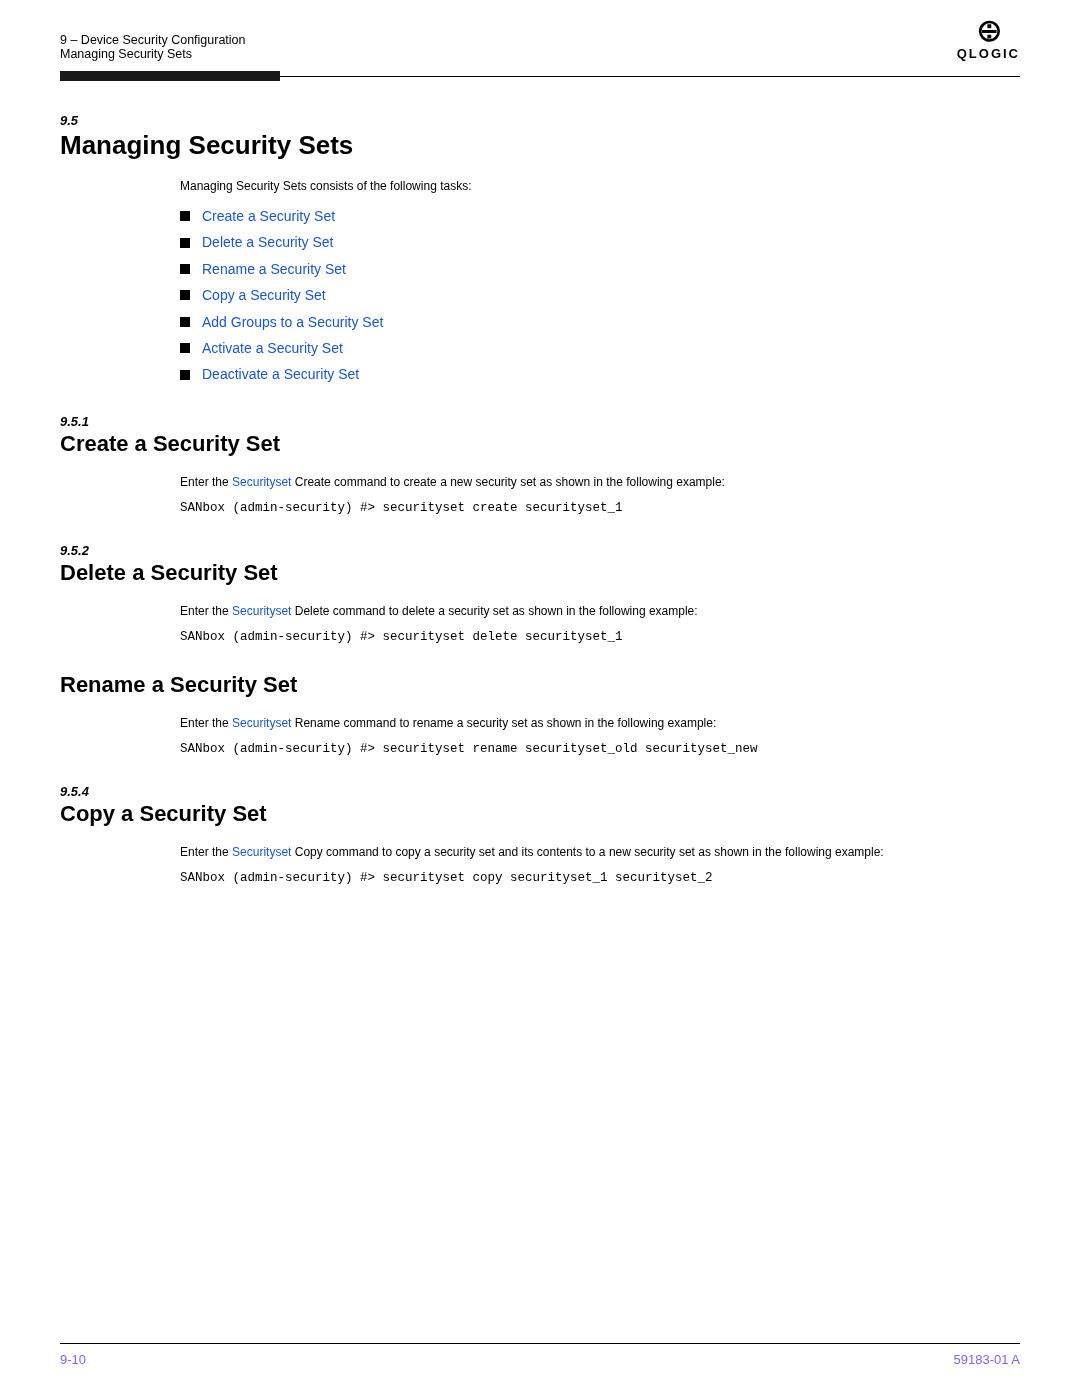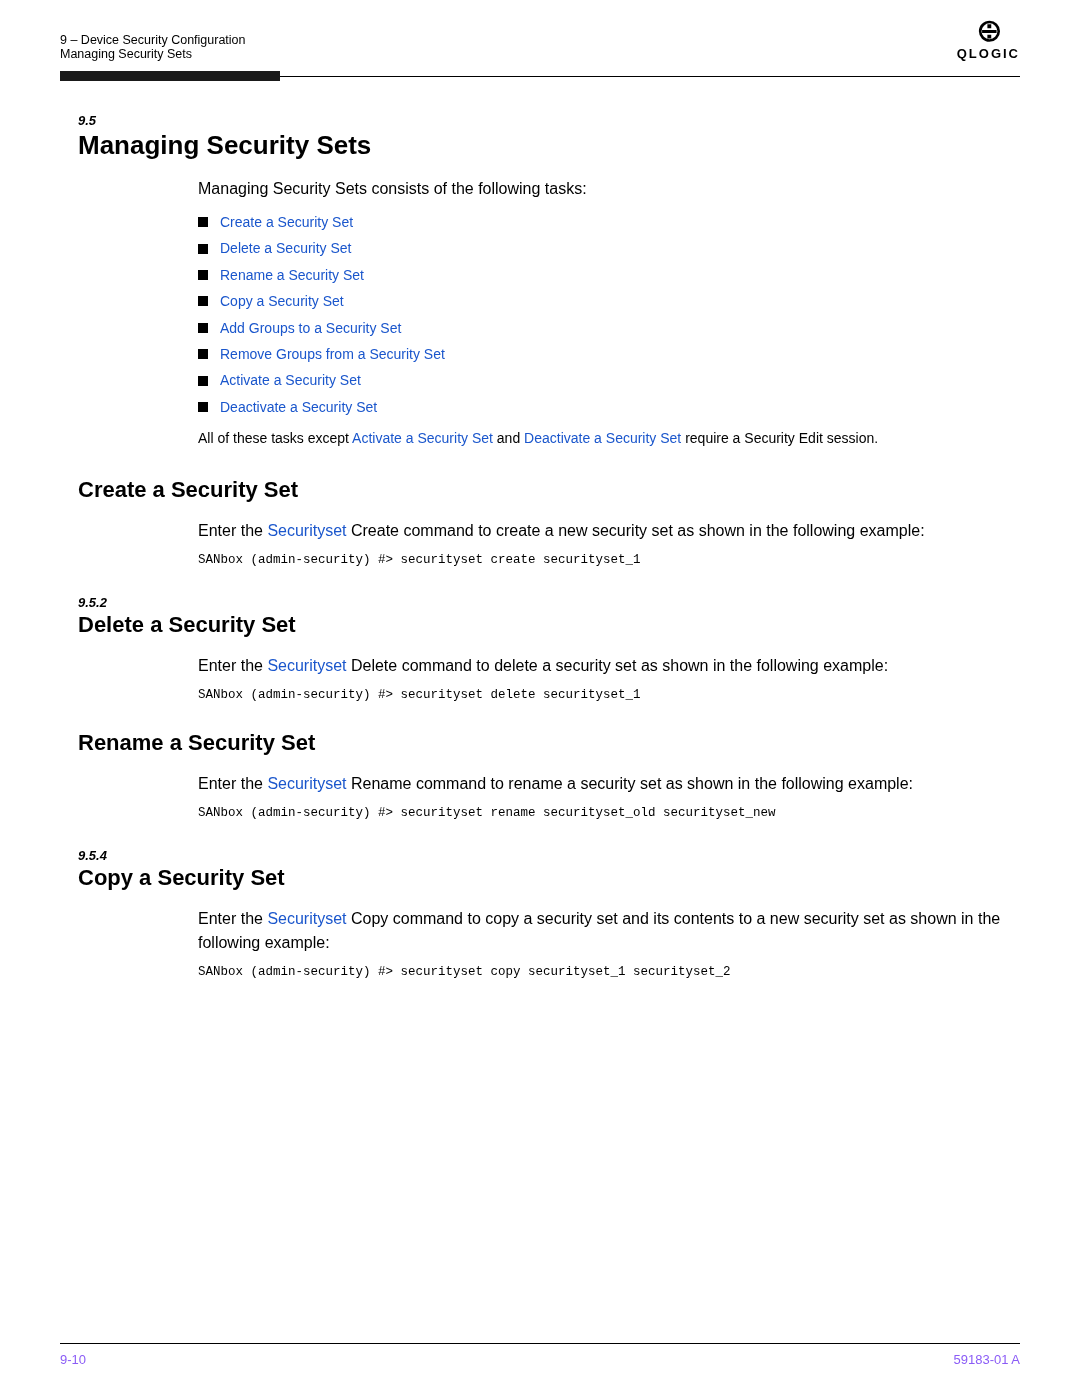--- a/index.html
+++ b/index.html
@@ -68,21 +68,20 @@
       display: inline-block;
       width: calc(100% - 220px);
       height: 1.5px;
       background: #000;
       vertical-align: middle;
     }
 
     
     .content {
       padding: 30px 60px 80px 60px;
-      margin-left: 18px;
     }
 
     
     .section-number {
       font-style: italic;
       font-size: 13px;
       font-weight: bold;
       color: #000;
       margin-bottom: 2px;
     }
@@ -97,21 +96,21 @@
     }
 
     .section-heading.large {
       font-size: 26px;
     }
 
     
     .body-text {
       margin-left: 120px;
       margin-bottom: 10px;
-      font-size: 16px;
+      font-size: 12px;
       line-height: 1.5;
     }
 
     
     .bullet-list {
       margin-left: 120px;
       margin-bottom: 10px;
       list-style: none;
     }
 
@@ -221,39 +220,33 @@
       <li>
         <span class="bullet-square"></span>
         <a class="link-blue" href="#">Copy a Security Set</a>
       </li>
       <li>
         <span class="bullet-square"></span>
         <a class="link-blue" href="#">Add Groups to a Security Set</a>
       </li>
       <li>
         <span class="bullet-square"></span>
-        <a class="link-blue" href="#">Remove Groups from a Security Set</a>
-      </li>
-      <li>
-        <span class="bullet-square"></span>
         <a class="link-blue" href="#">Activate a Security Set</a>
       </li>
       <li>
         <span class="bullet-square"></span>
         <a class="link-blue" href="#">Deactivate a Security Set</a>
       </li>
     </ul>
 
-    <p class="note-text">
-      <span>All of these tasks except </span><a class="link-blue" href="#">Activate a Security Set</a><span> and </span><a class="link-blue" href="#">Deactivate a Security Set</a><span> require a Security Edit session.</span>
-    </p>
-  </div>
-
-  <div class="section">
-    <div class="section-top">
+  </div>
+
+  <div class="section">
+    <div class="section-top">
+      <div class="section-number">9.5.1</div>
       <div class="section-heading">Create a Security Set</div>
     </div>
     <p class="body-text">
       <span>Enter the </span><a class="link-blue" href="#">Securityset</a><span> Create command to create a new security set as shown in the following example:</span>
     </p>
     <div class="code-block">SANbox (admin-security) #&gt; securityset create securityset_1</div>
   </div>
 
   <div class="section">
     <div class="section-top">

